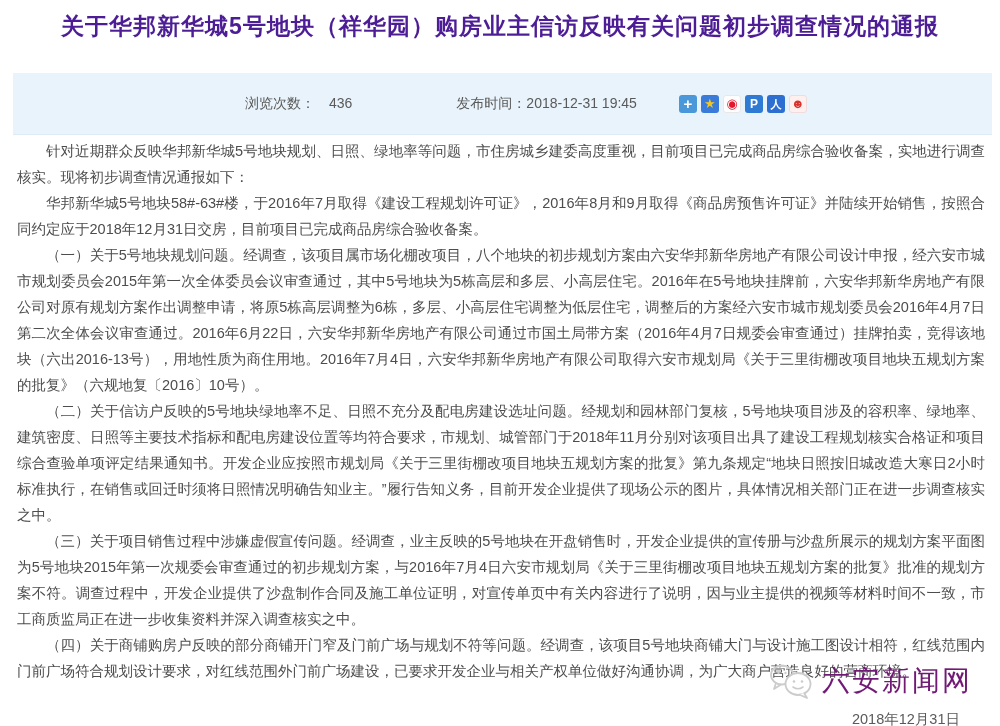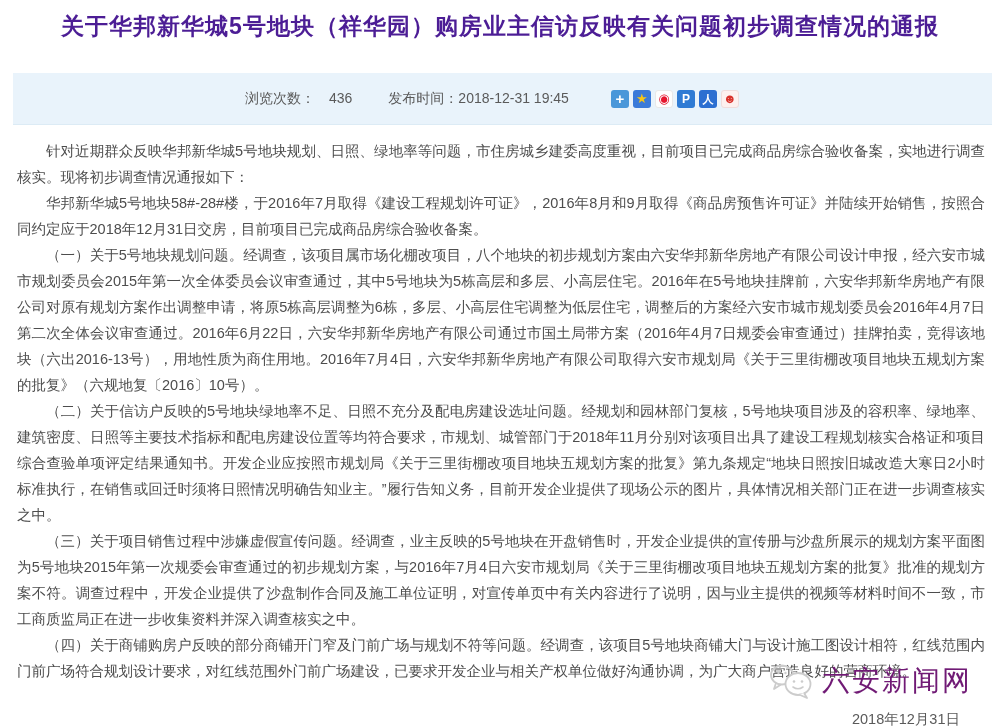--- a/index.html
+++ b/index.html
@@ -19,31 +19,31 @@
     font-weight: bold;
     color: #4c1d95;
     line-height: 32px;
     letter-spacing: 1px;
   }
 
   
   .meta-bar {
     position: absolute;
     left: 13px; right: 8px; top: 63px;
-    height: 52px;
+    height: 62px;
     background: #e9f3fb;
     border-bottom: 1px solid #dcebf5;
     display: flex;
     align-items: center;
     font-size: 14px;
     color: #5a5a5a;
   }
   .meta-views { margin-left: 232px; }
   .meta-views .val { margin-left: 14px; }
-  .meta-publish { margin-left: 36px; }
+  .meta-publish { margin-left: 104px; }
   .share-icons { margin-left: 42px; display: flex; align-items: center; }
   .ic {
     width: 18px; height: 18px;
     border-radius: 3px;
     margin-right: 4px;
     display: inline-flex;
     align-items: center;
     justify-content: center;
     font-size: 12px;
     font-weight: bold;
@@ -111,21 +111,21 @@
       <span class="ic ic2">★</span>
       <span class="ic ic3">◉</span>
       <span class="ic ic4">P</span>
       <span class="ic ic5">人</span>
       <span class="ic ic6">☻</span>
     </span>
   </div>
 
   <div class="article">
     <p>针对近期群众反映华邦新华城5号地块规划、日照、绿地率等问题，市住房城乡建委高度重视，目前项目已完成商品房综合验收备案，实地进行调查核实。现将初步调查情况通报如下：</p>
-    <p>华邦新华城5号地块58#-28#楼，于2016年7月取得《建设工程规划许可证》，2016年8月和9月取得《商品房预售许可证》并陆续开始销售，按照合同约定应于2018年12月31日交房，目前项目已完成商品房综合验收备案。</p>
+    <p>华邦新华城5号地块58#-63#楼，于2016年7月取得《建设工程规划许可证》，2016年8月和9月取得《商品房预售许可证》并陆续开始销售，按照合同约定应于2018年12月31日交房，目前项目已完成商品房综合验收备案。</p>
     <p>（一）关于5号地块规划问题。经调查，该项目属市场化棚改项目，八个地块的初步规划方案由六安华邦新华房地产有限公司设计申报，经六安市城市规划委员会2015年第一次全体委员会议审查通过，其中5号地块为5栋高层和多层、小高层住宅。2016年在5号地块挂牌前，六安华邦新华房地产有限公司对原有规划方案作出调整申请，将原5栋高层调整为6栋，多层、小高层住宅调整为低层住宅，调整后的方案经六安市城市规划委员会2016年4月7日第二次全体会议审查通过。2016年6月22日，六安华邦新华房地产有限公司通过市国土局带方案（2016年4月7日规委会审查通过）挂牌拍卖，竞得该地块（六出2016-13号），用地性质为商住用地。2016年7月4日，六安华邦新华房地产有限公司取得六安市规划局《关于三里街棚改项目地块五规划方案的批复》（六规地复〔2016〕10号）。</p>
     <p>（二）关于信访户反映的5号地块绿地率不足、日照不充分及配电房建设选址问题。经规划和园林部门复核，5号地块项目涉及的容积率、绿地率、建筑密度、日照等主要技术指标和配电房建设位置等均符合要求，市规划、城管部门于2018年11月分别对该项目出具了建设工程规划核实合格证和项目综合查验单项评定结果通知书。开发企业应按照市规划局《关于三里街棚改项目地块五规划方案的批复》第九条规定“地块日照按旧城改造大寒日2小时标准执行，在销售或回迁时须将日照情况明确告知业主。”履行告知义务，目前开发企业提供了现场公示的图片，具体情况相关部门正在进一步调查核实之中。</p>
     <p>（三）关于项目销售过程中涉嫌虚假宣传问题。经调查，业主反映的5号地块在开盘销售时，开发企业提供的宣传册与沙盘所展示的规划方案平面图为5号地块2015年第一次规委会审查通过的初步规划方案，与2016年7月4日六安市规划局《关于三里街棚改项目地块五规划方案的批复》批准的规划方案不符。调查过程中，开发企业提供了沙盘制作合同及施工单位证明，对宣传单页中有关内容进行了说明，因与业主提供的视频等材料时间不一致，市工商质监局正在进一步收集资料并深入调查核实之中。</p>
     <p>（四）关于商铺购房户反映的部分商铺开门窄及门前广场与规划不符等问题。经调查，该项目5号地块商铺大门与设计施工图设计相符，红线范围内门前广场符合规划设计要求，对红线范围外门前广场建设，已要求开发企业与相关产权单位做好沟通协调，为广大商户营造良好的营商环境。</p>
 
   </div>
 
   <div class="footer">
     <div class="watermark">
       <svg width="46" height="36" viewBox="0 0 46 36">

